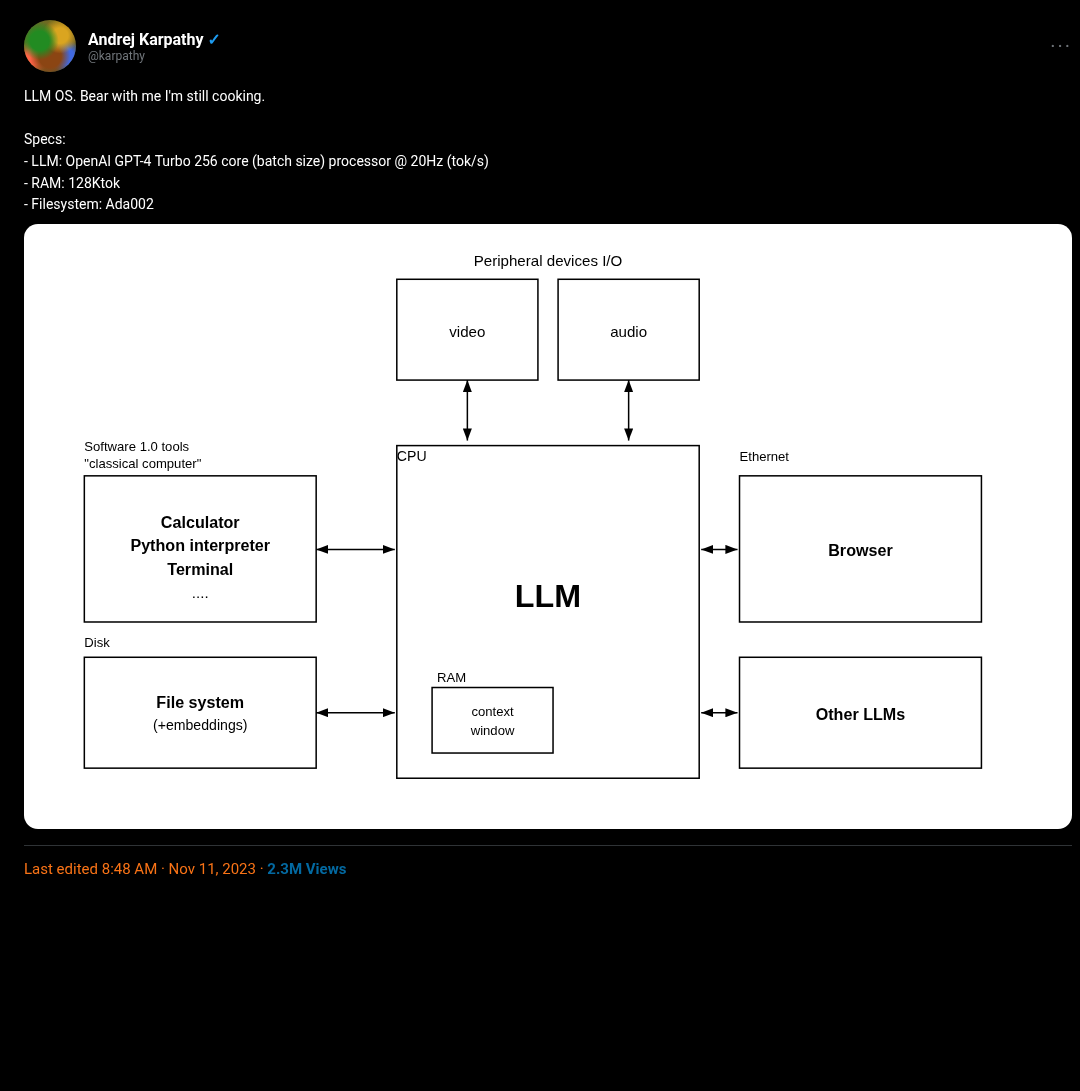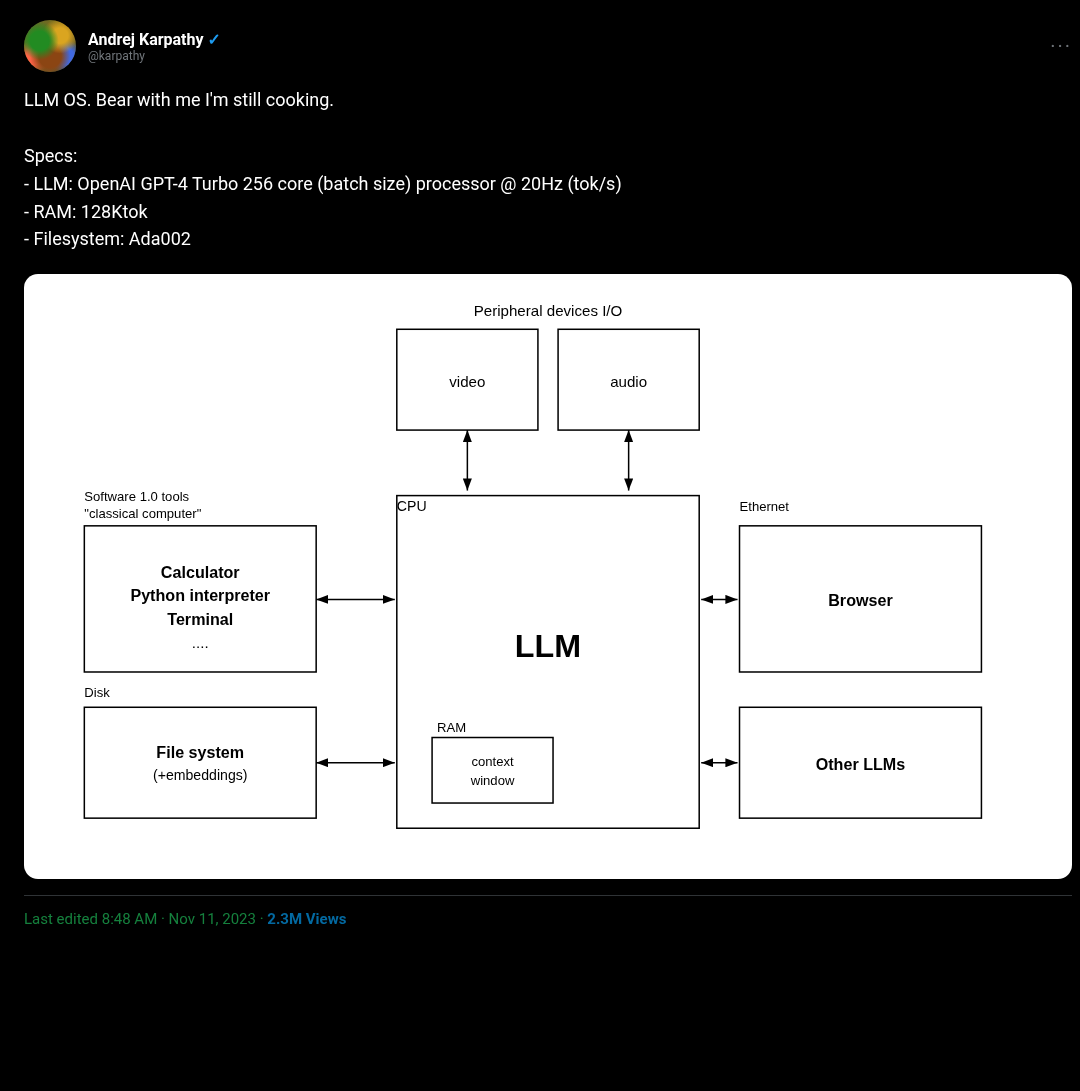--- a/index.html
+++ b/index.html
@@ -63,24 +63,24 @@
       color: #71767b;
       font-size: 12px;
     }
     .more-button {
       color: #71767b;
       font-size: 20px;
       letter-spacing: 2px;
       cursor: pointer;
     }
     .tweet-text {
-      font-size: 18px;
+      font-size: 14px;
       line-height: 1.55;
       color: #fff;
-      margin-bottom: 21px;
+      margin-bottom: 8px;
       white-space: pre-line;
     }
     .diagram-container {
       background: #fff;
       border-radius: 14px;
       padding: 20px;
       margin-bottom: 16px;
       color: #000;
       position: relative;
       text-align: center;
@@ -90,21 +90,21 @@
       width: 100%;
       display: block;
     }
     .tweet-footer {
       border-top: 1px solid #2f3336;
       padding: 14px 0;
       color: #71767b;
       font-size: 15px;
     }
     .tweet-footer span {
-      color: #15803d;
+      color: #f97316;
     }
     .tweet-footer strong {
       color: #0369a1;
       font-weight: 700;
     }
   </style>
 </head>
 <body>
 
 <div class="tweet-container">

